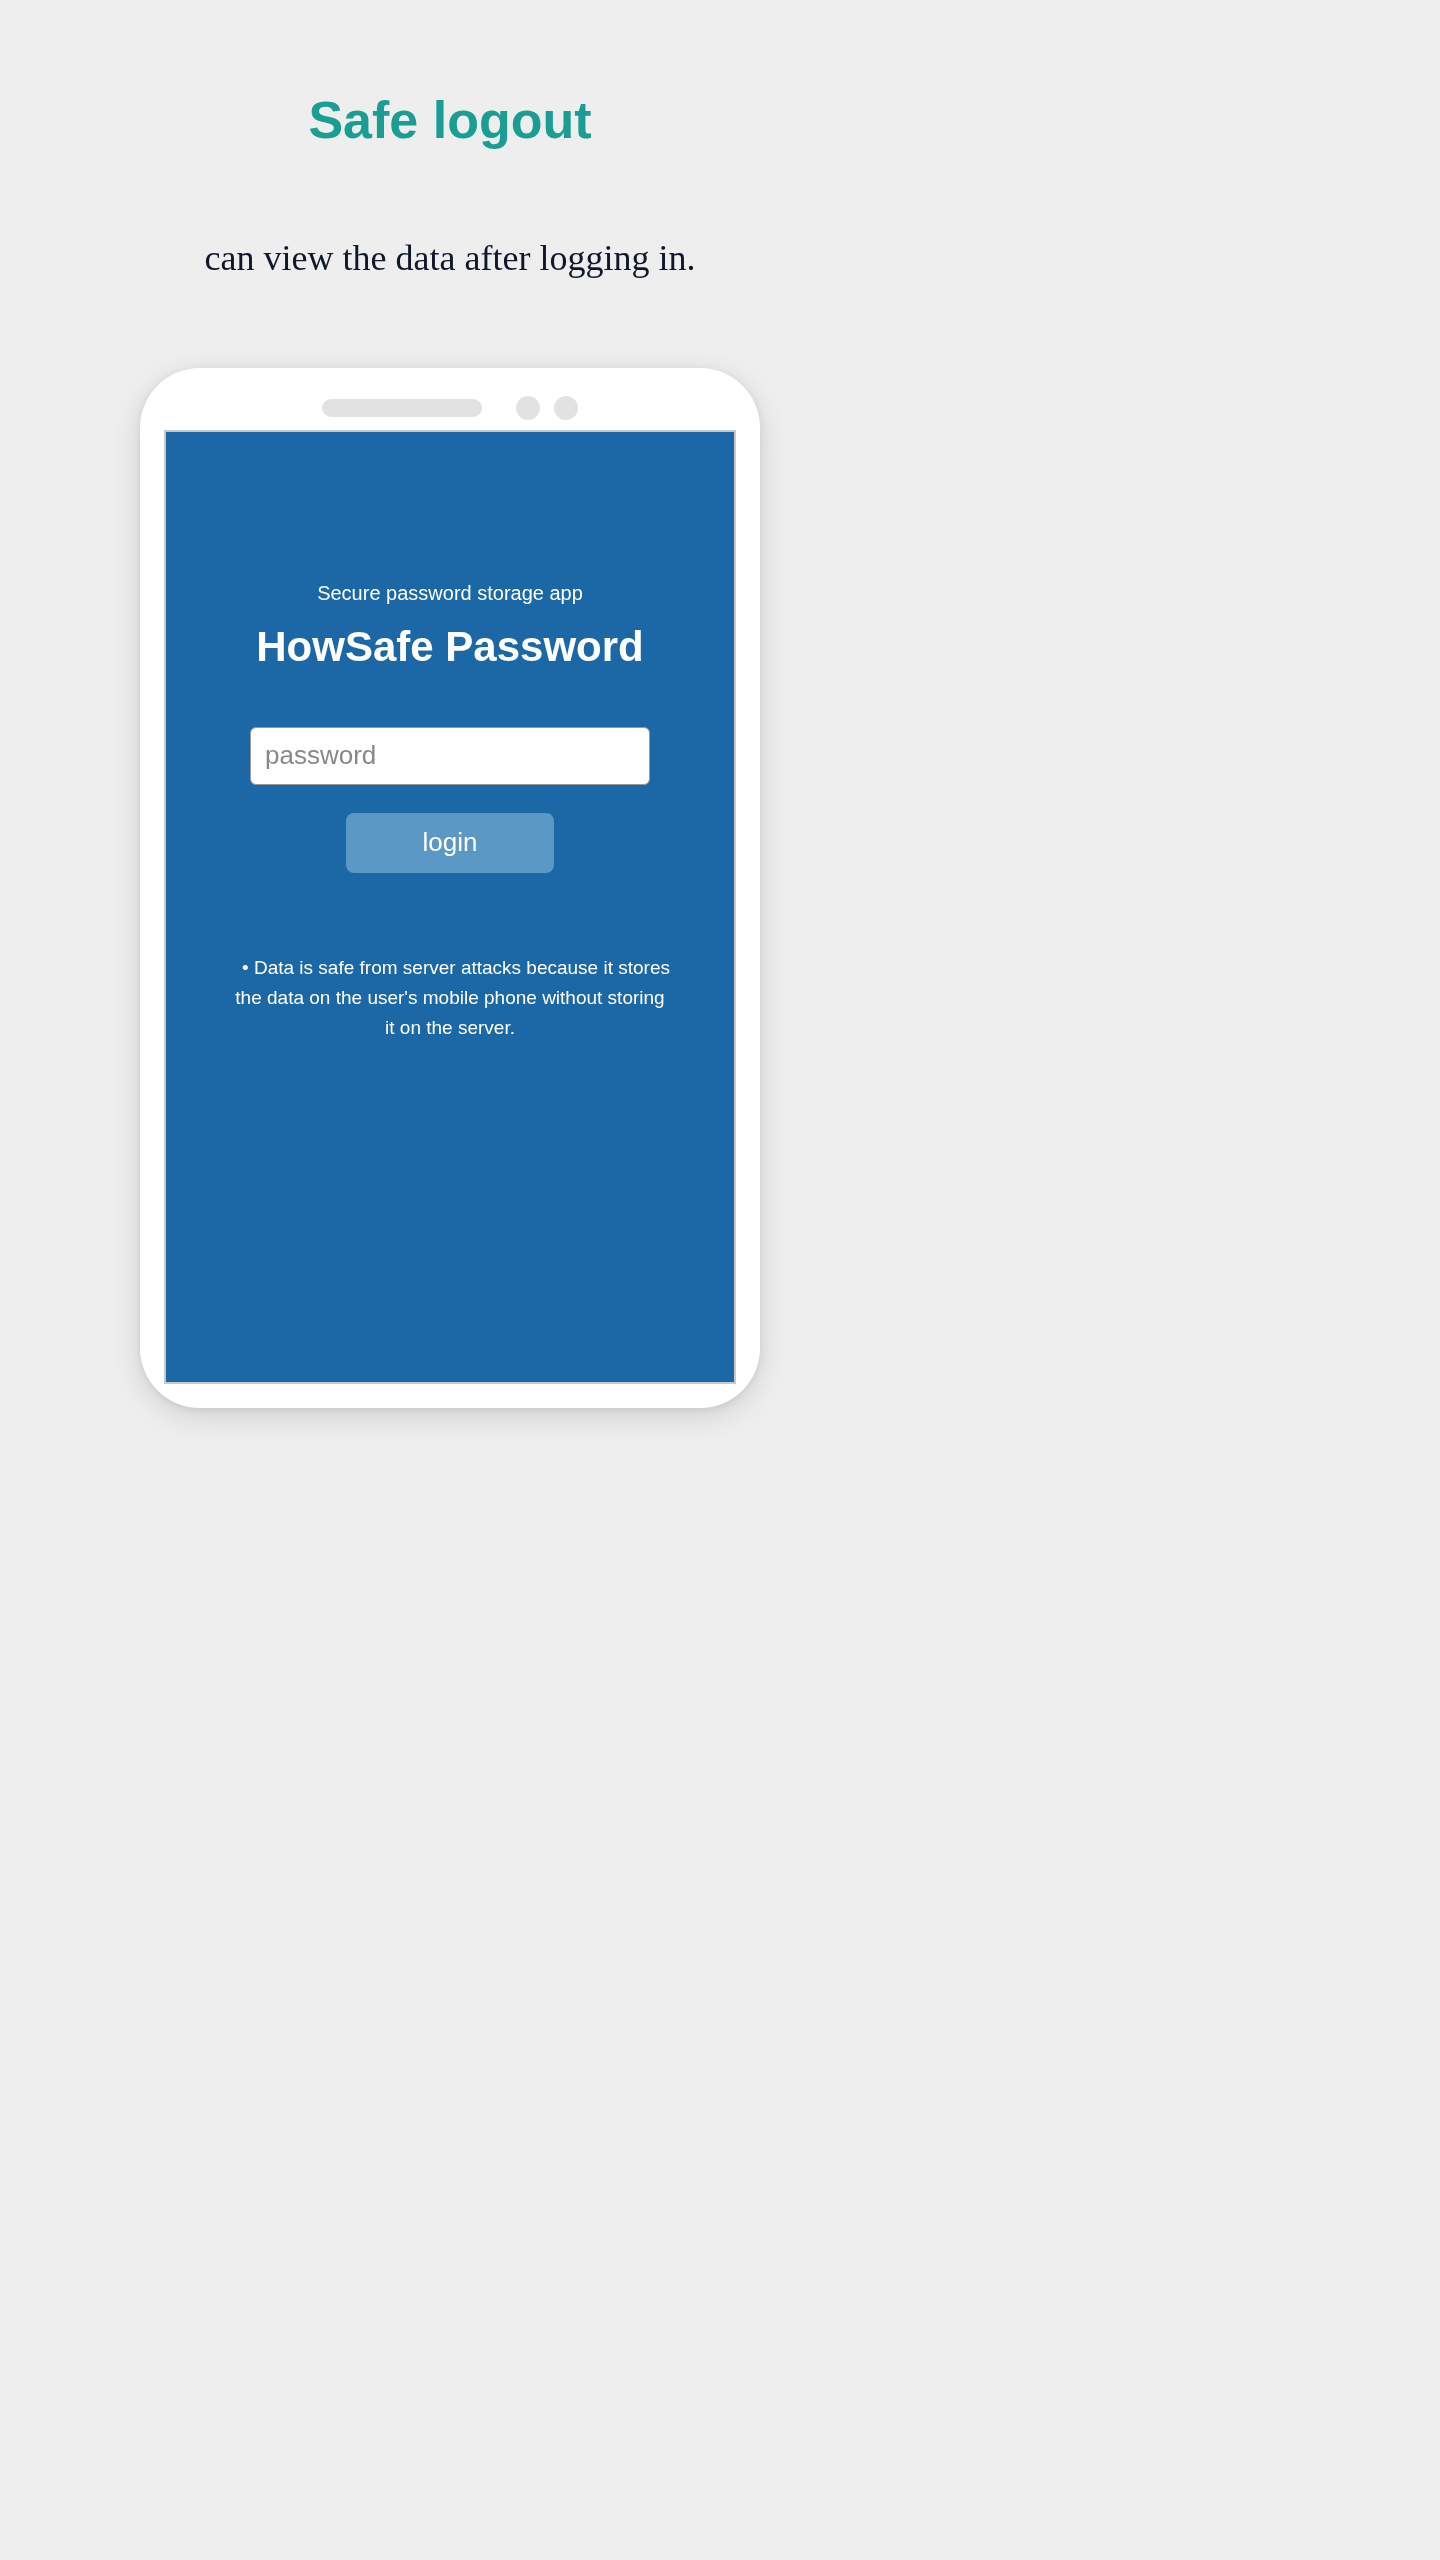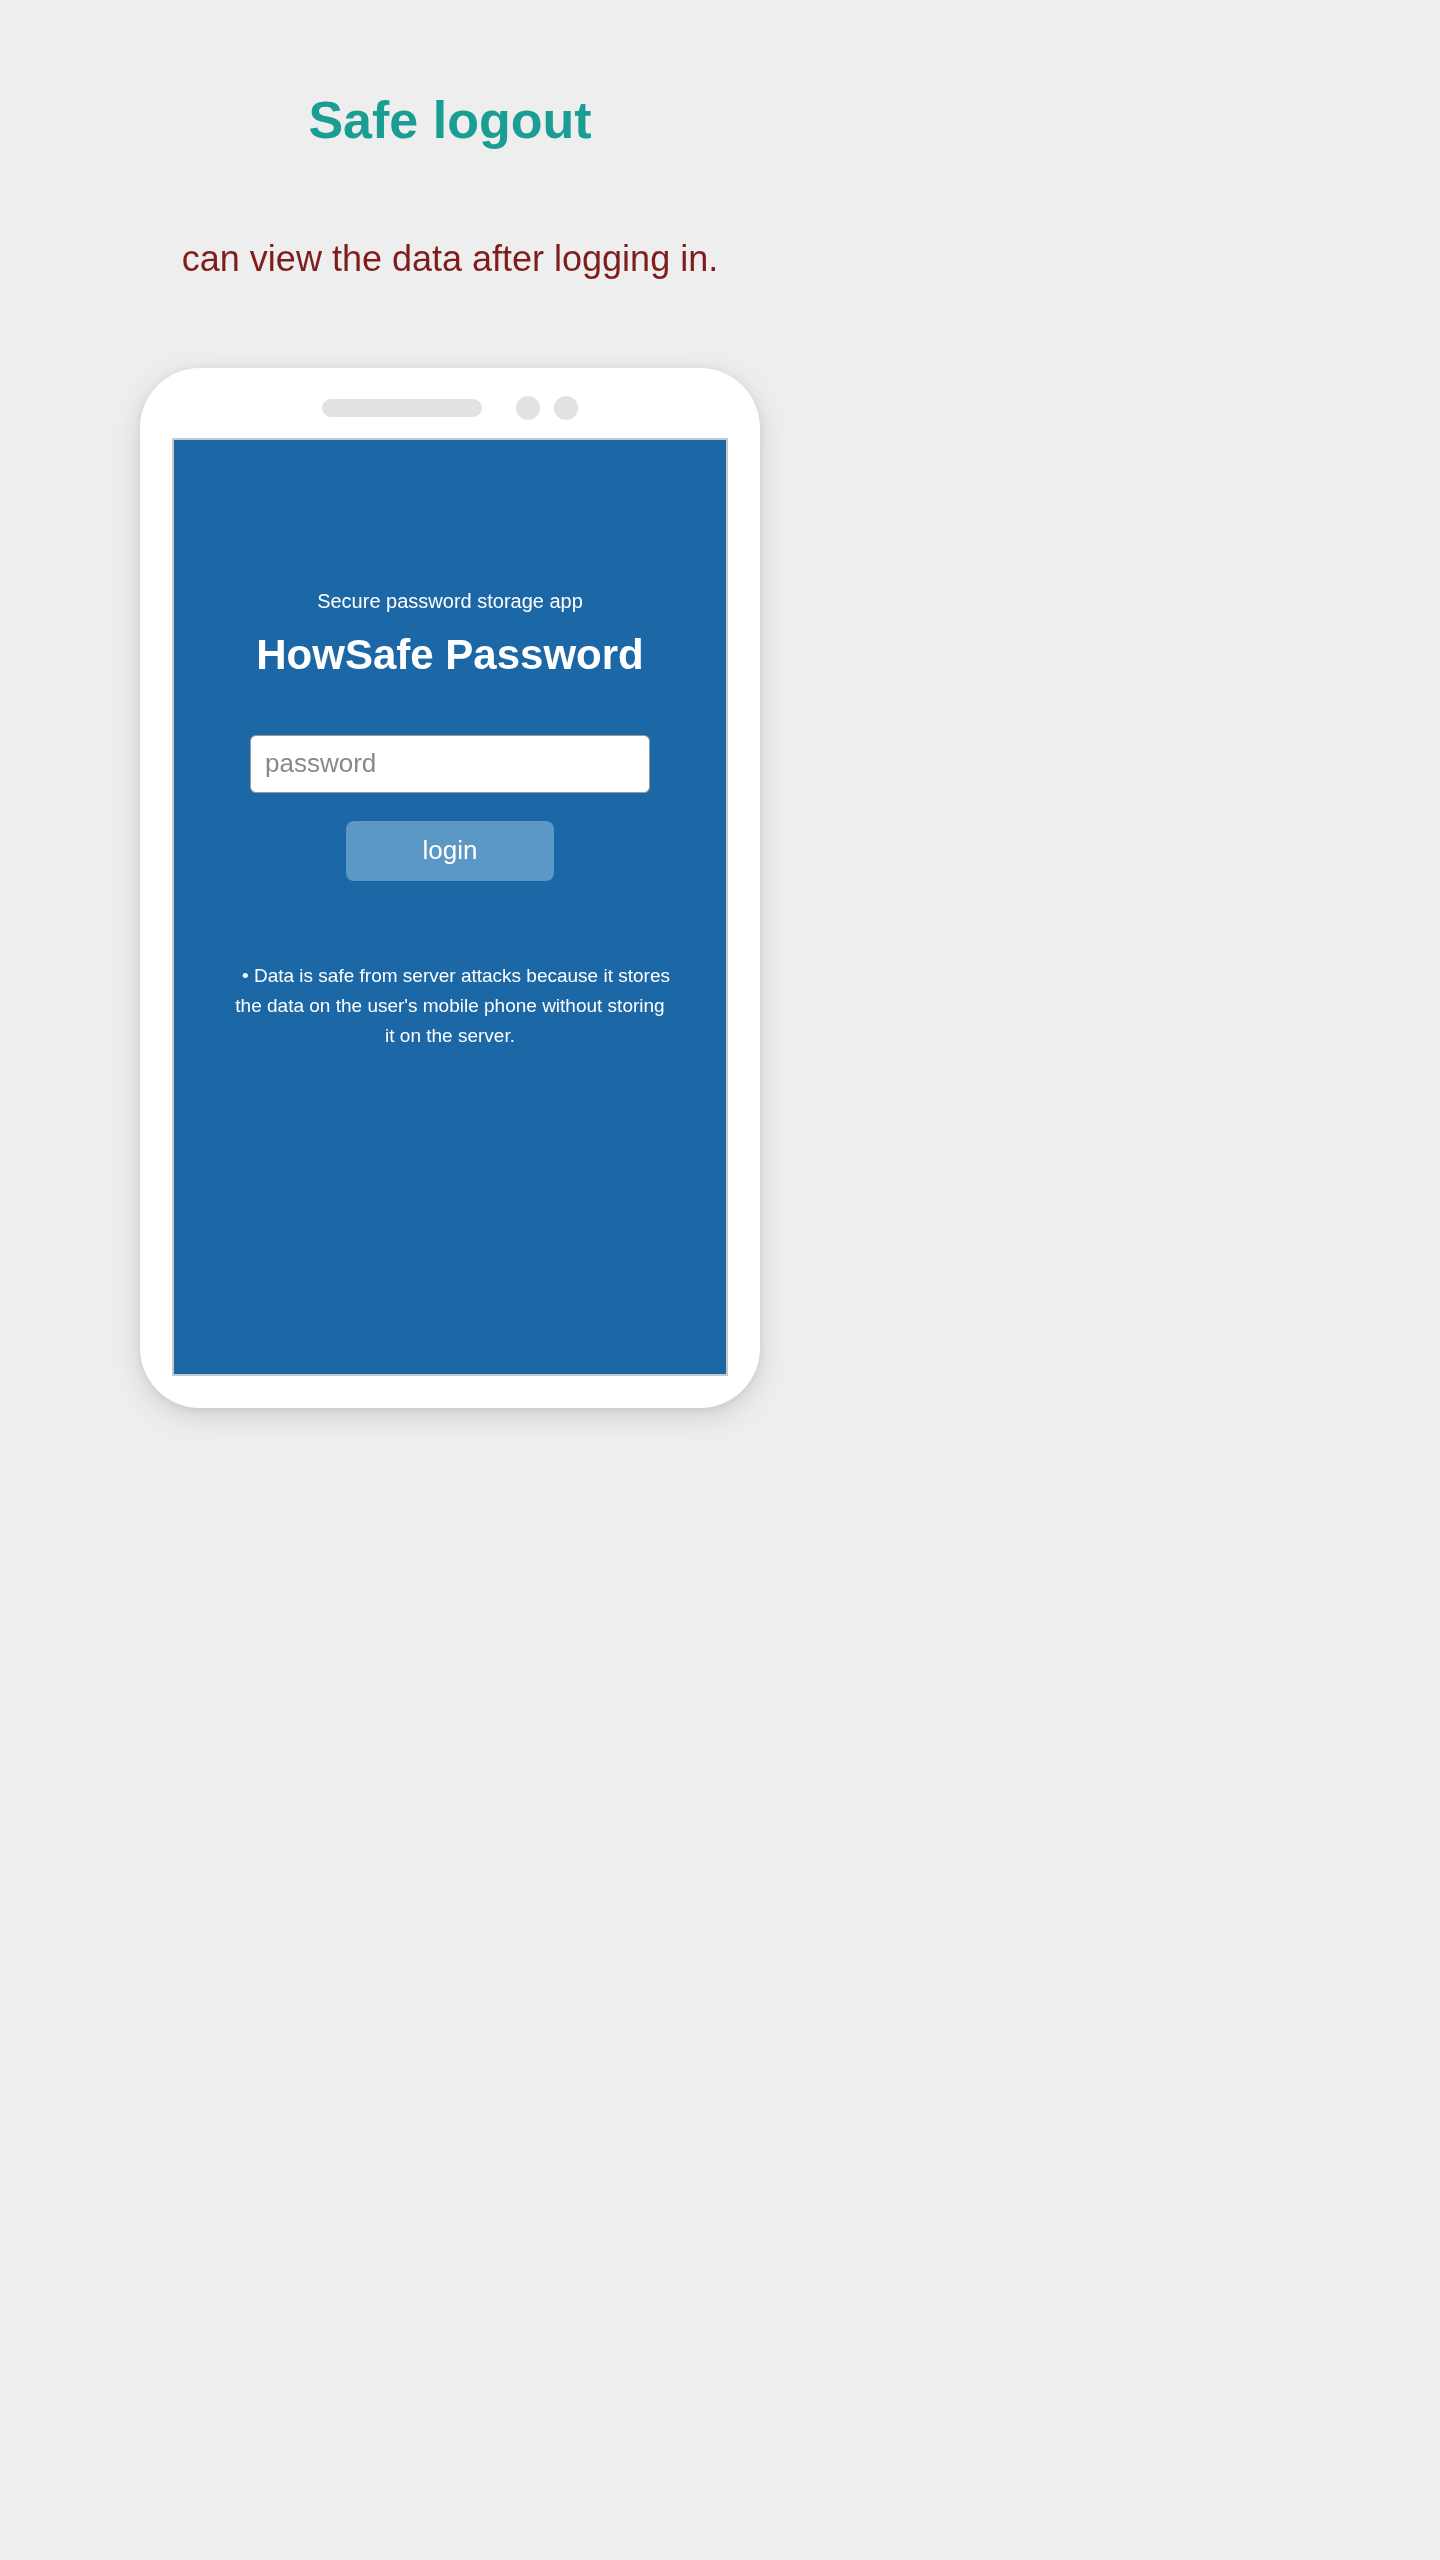--- a/index.html
+++ b/index.html
@@ -20,34 +20,35 @@
 }
 
 .page-title {
   color: #1a9e94;
   font-size: 52px;
   font-weight: 700;
   margin-bottom: 80px;
 }
 
 .subtitle {
-  color: #7f1d1d;
+  color: #0f172a;
   font-size: 36px;
   text-align: center;
   line-height: 1.6;
   margin-bottom: 80px;
+  font-family: Liberation Serif, serif;
 }
 
 .phone-frame {
   width: 620px;
   height: 1040px;
   background: #ffffff;
   border-radius: 60px;
   box-shadow: 0 8px 30px rgba(0,0,0,0.12), 0 2px 8px rgba(0,0,0,0.08);
-  padding: 32px;
+  padding: 24px;
   position: relative;
 }
 
 .phone-notch {
   position: absolute;
   top: 28px;
   left: 50%;
   transform: translateX(-50%);
   display: flex;
   align-items: center;

